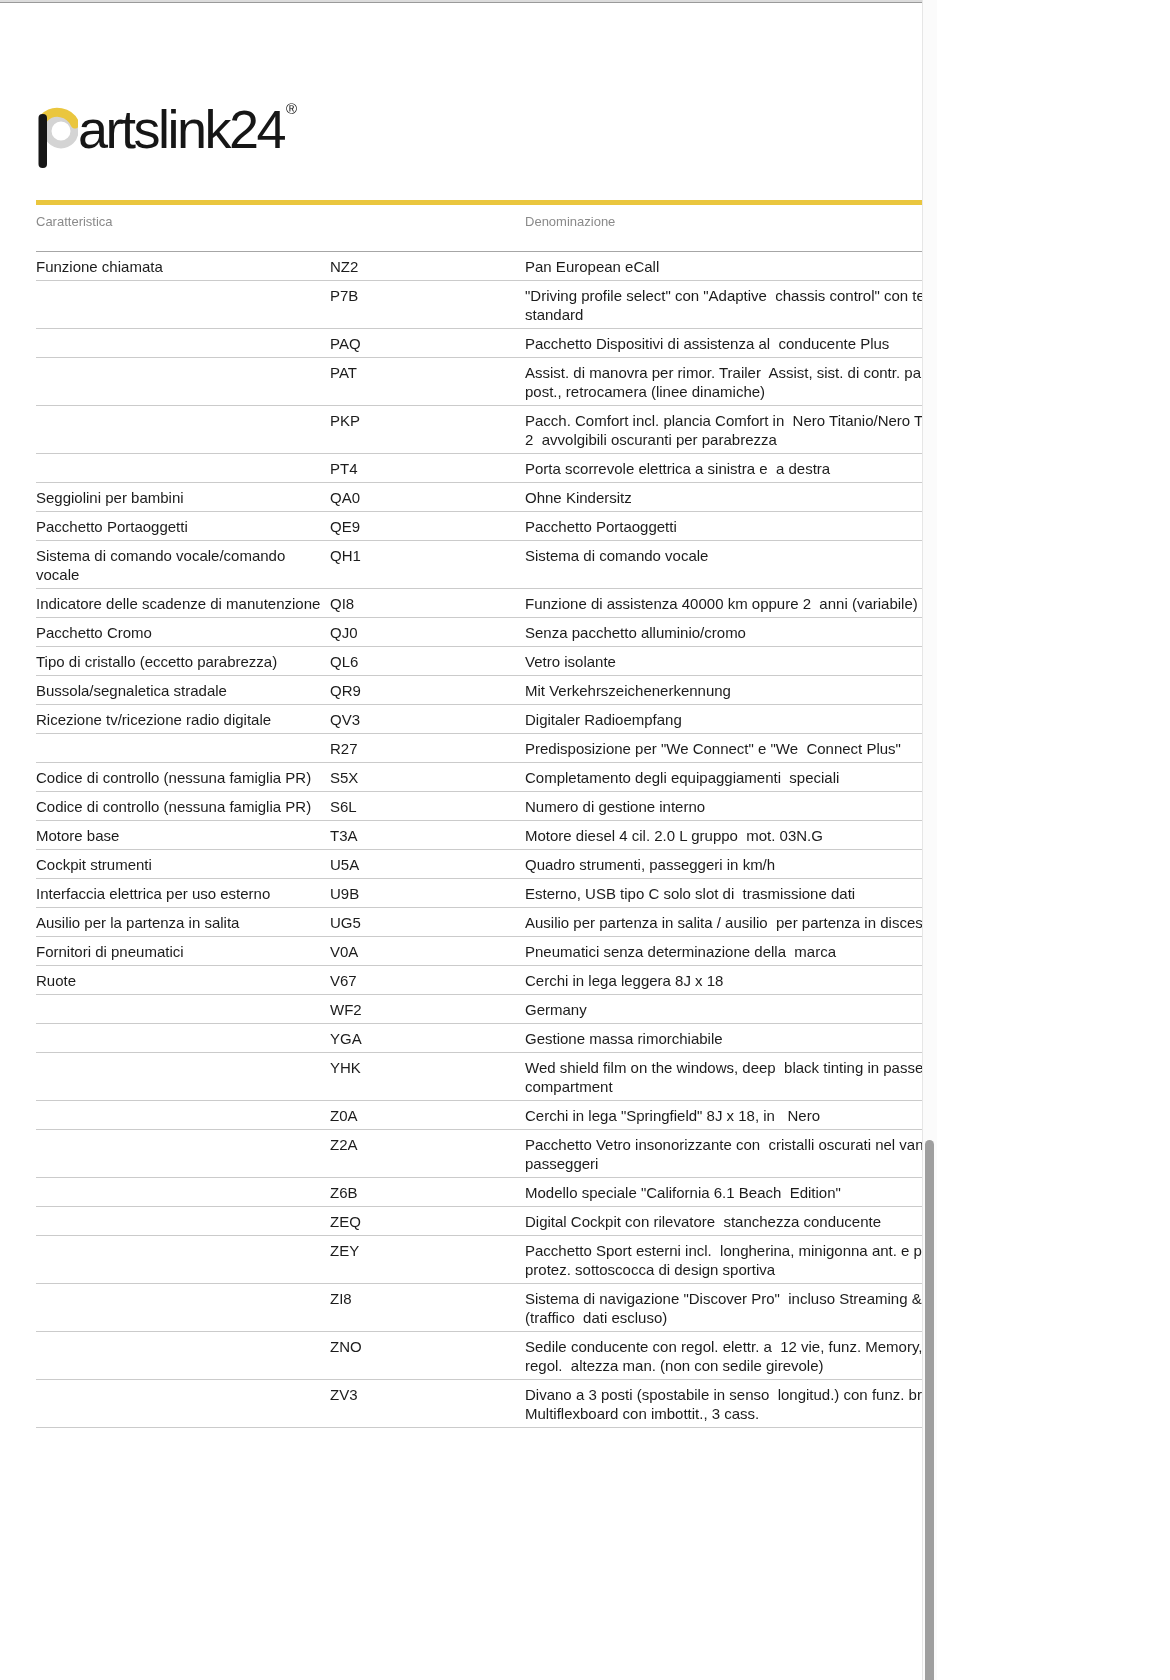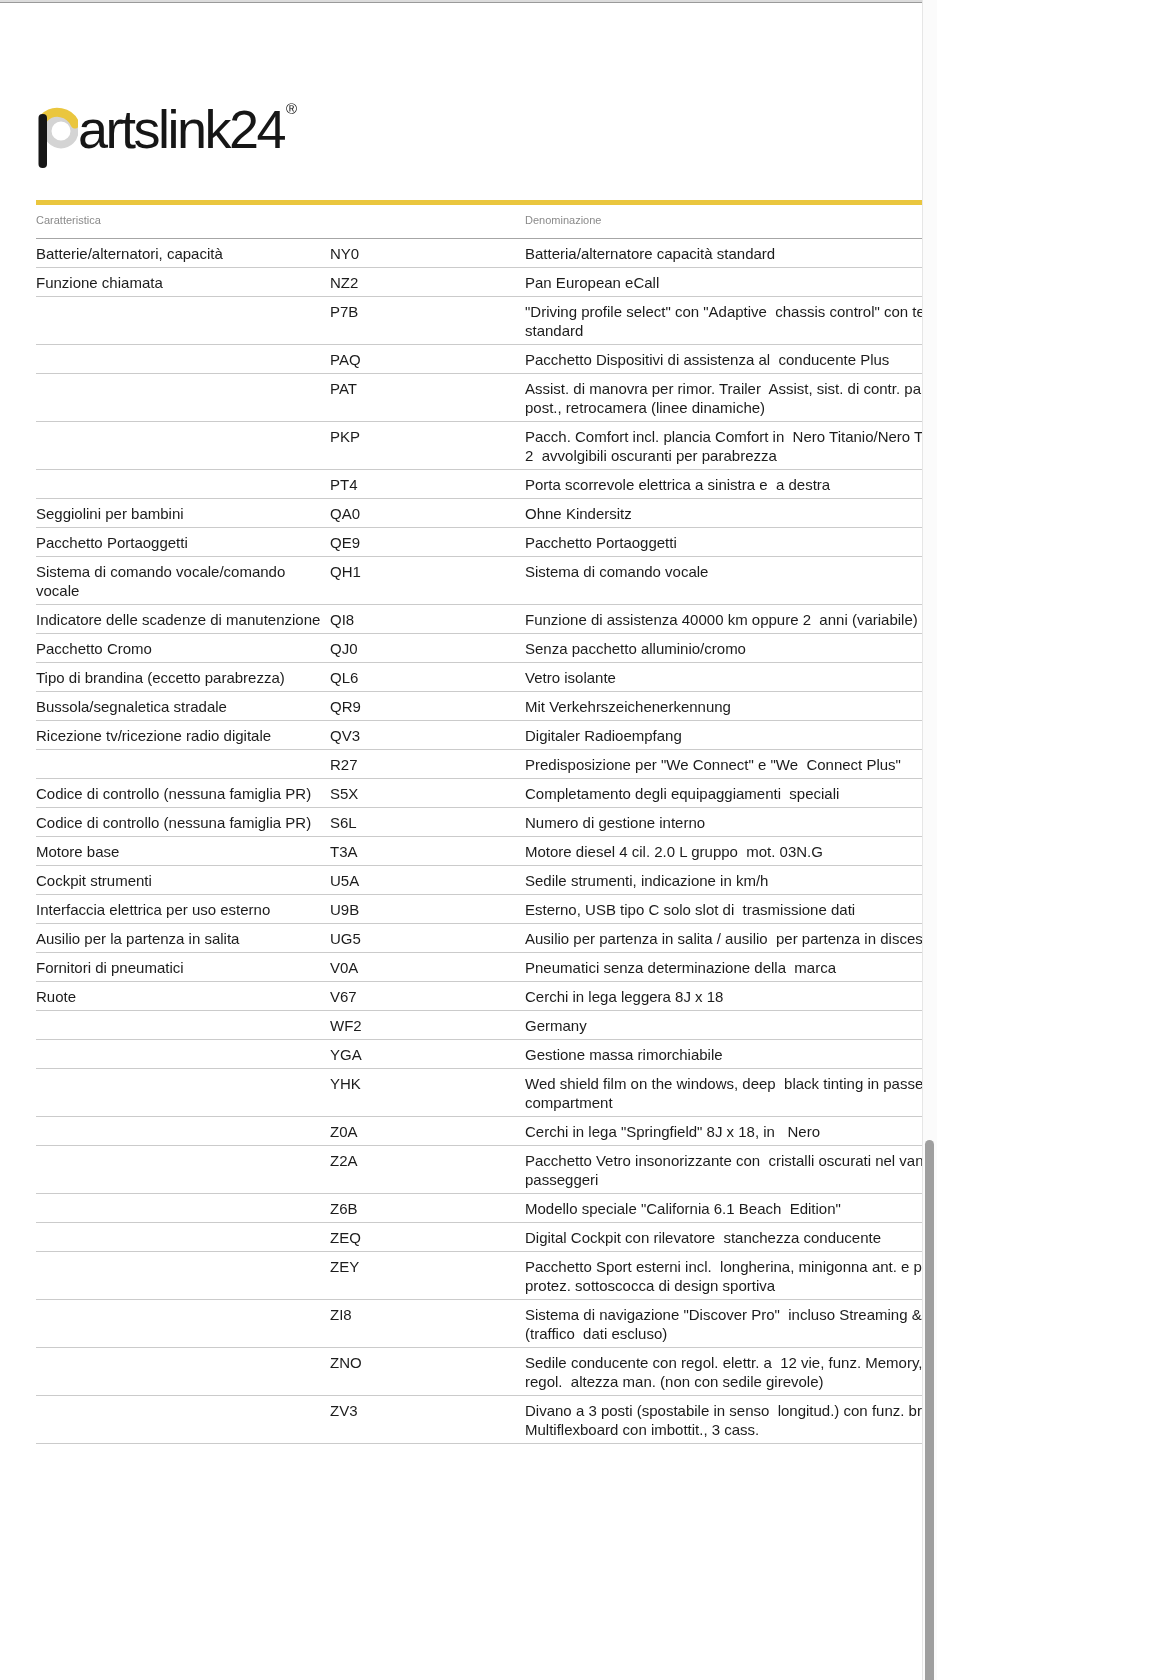--- a/index.html
+++ b/index.html
@@ -19,22 +19,22 @@
   .vw-block{position:absolute;left:942px;top:76px;width:136px;text-align:center;}
   .vw-block svg{display:block;margin:0 auto;}
   .vw-label{margin-top:14px;font-size:17px;font-weight:bold;color:#001e50;letter-spacing:0.2px;}
 
   .yellow-rule{position:absolute;left:36px;top:200px;width:964px;height:5px;}
 
   
   .table-wrap{position:absolute;left:36px;top:212px;width:964px;}
   table.equip{border-collapse:collapse;width:964px;table-layout:fixed;}
   table.equip th{
-    font-weight:400;font-size:11px;color:#8a8a8a;text-align:left;
-    padding:2px 0 12px 0;border-bottom:1px solid #a6a6a6;
+    font-weight:400;font-size:13px;color:#8a8a8a;text-align:left;
+    padding:2px 0 22px 0;border-bottom:1px solid #a6a6a6;
   }
   table.equip td{
     font-size:15px;line-height:19px;vertical-align:top;color:#1c1c1c;
     padding:5px 0 4px 0;border-bottom:1px solid #cbcbcb;
     white-space:pre-wrap;word-wrap:break-word;
   }
   td.c-car{width:294px;padding-right:28px;}
   td.c-code{width:195px;}
   td.c-den{width:475px;}
 
@@ -77,25 +77,20 @@
           <col style="width:195px">
           <col style="width:475px">
         </colgroup>
       <thead>
         <tr>
           <th colspan="2">Caratteristica</th>
           <th>Denominazione</th>
         </tr>
       </thead>
       <tbody>
-  <tr>
-    <td class="c-car">Batterie/alternatori, capacità</td>
-    <td class="c-code">NY0</td>
-    <td class="c-den">Batteria/alternatore capacità standard</td>
-  </tr>
 
   <tr>
     <td class="c-car">Funzione chiamata</td>
     <td class="c-code">NZ2</td>
     <td class="c-den">Pan European eCall</td>
   </tr>
 
   <tr>
     <td class="c-car"></td>
     <td class="c-code">P7B</td>
@@ -150,21 +145,21 @@
     <td class="c-den">Funzione di assistenza 40000 km oppure 2  anni (variabile)</td>
   </tr>
 
   <tr>
     <td class="c-car">Pacchetto Cromo</td>
     <td class="c-code">QJ0</td>
     <td class="c-den">Senza pacchetto alluminio/cromo</td>
   </tr>
 
   <tr>
-    <td class="c-car">Tipo di brandina (eccetto parabrezza)</td>
+    <td class="c-car">Tipo di cristallo (eccetto parabrezza)</td>
     <td class="c-code">QL6</td>
     <td class="c-den">Vetro isolante</td>
   </tr>
 
   <tr>
     <td class="c-car">Bussola/segnaletica stradale</td>
     <td class="c-code">QR9</td>
     <td class="c-den">Mit Verkehrszeichenerkennung</td>
   </tr>
 
@@ -194,21 +189,21 @@
 
   <tr>
     <td class="c-car">Motore base</td>
     <td class="c-code">T3A</td>
     <td class="c-den">Motore diesel 4 cil. 2.0 L gruppo  mot. 03N.G</td>
   </tr>
 
   <tr>
     <td class="c-car">Cockpit strumenti</td>
     <td class="c-code">U5A</td>
-    <td class="c-den">Sedile strumenti, indicazione in km/h</td>
+    <td class="c-den">Quadro strumenti, passeggeri in km/h</td>
   </tr>
 
   <tr>
     <td class="c-car">Interfaccia elettrica per uso esterno</td>
     <td class="c-code">U9B</td>
     <td class="c-den">Esterno, USB tipo C solo slot di  trasmissione dati</td>
   </tr>
 
   <tr>
     <td class="c-car">Ausilio per la partenza in salita</td>

